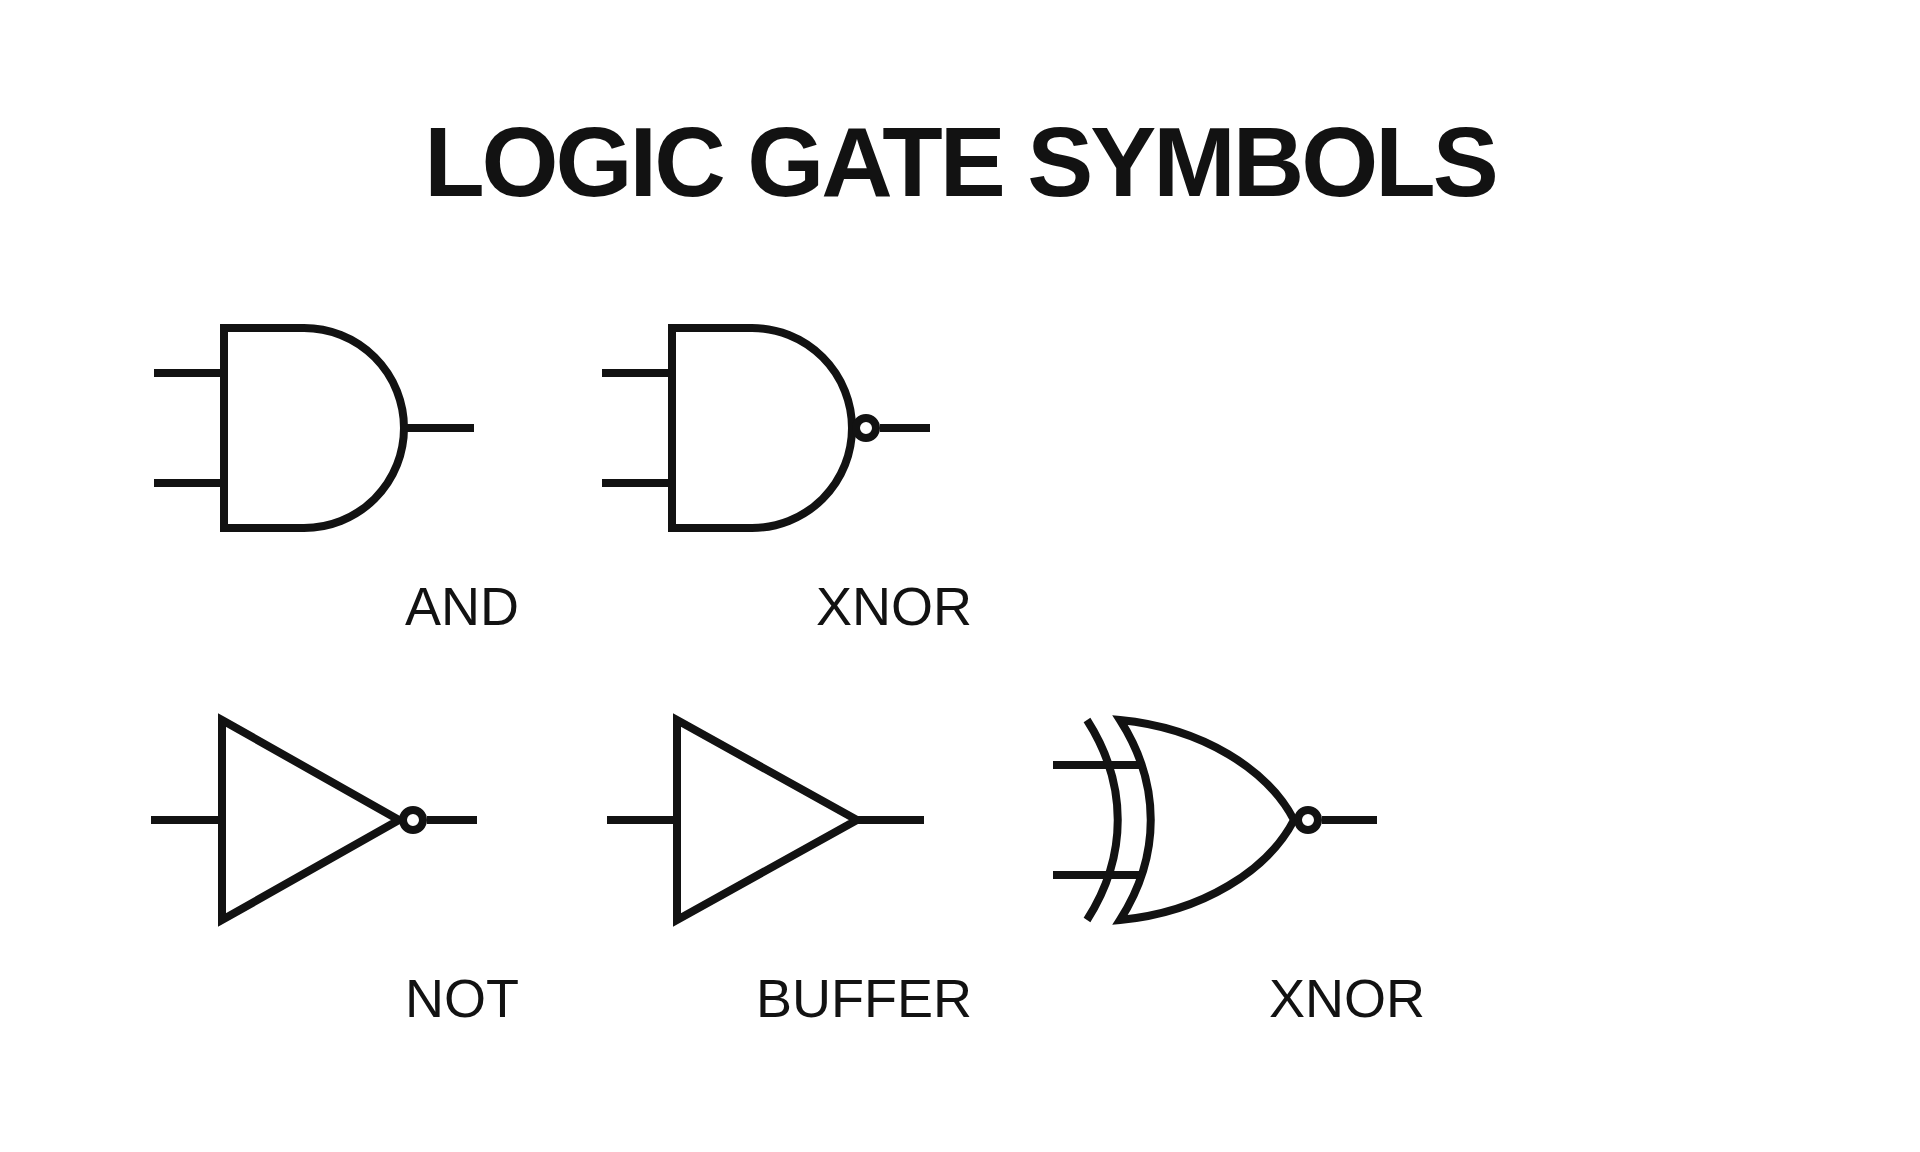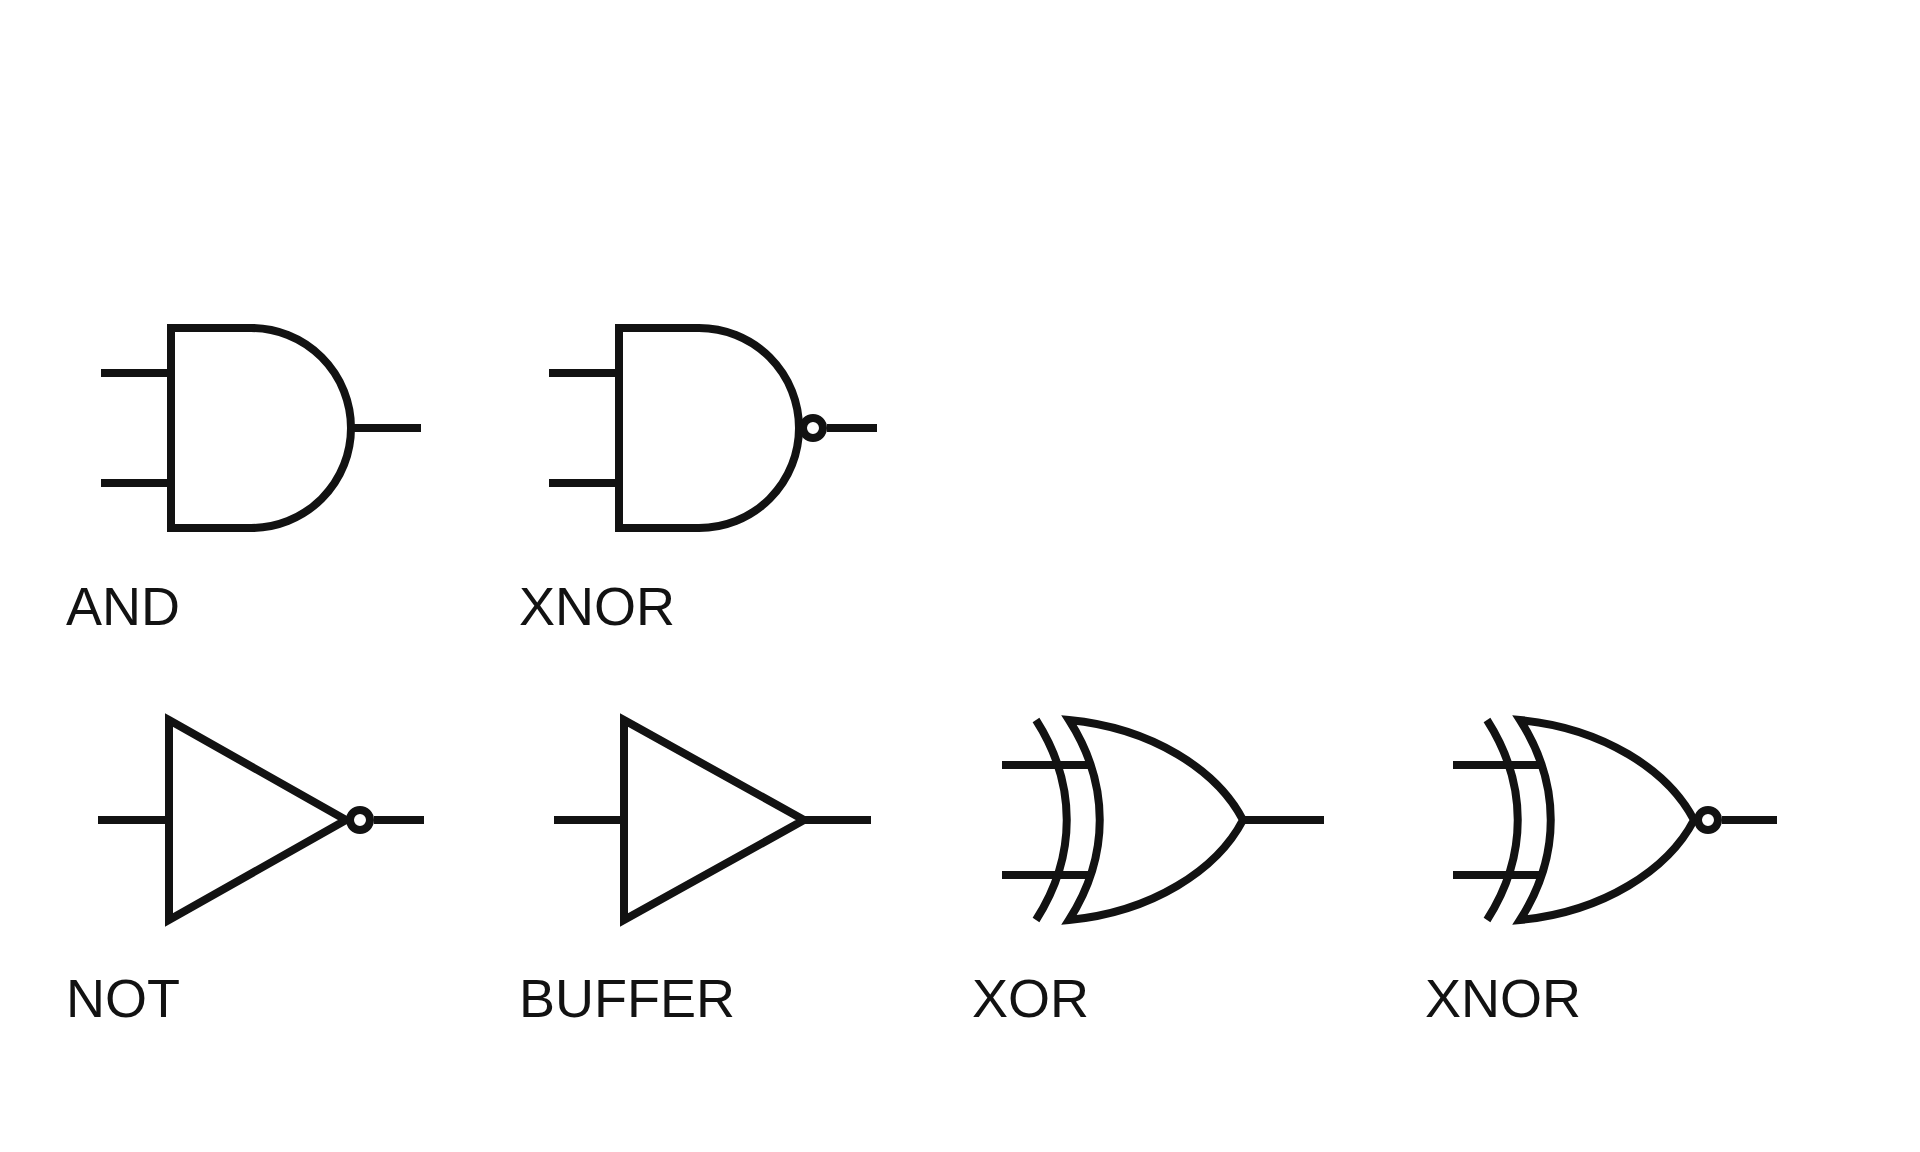--- a/index.html
+++ b/index.html
@@ -30,21 +30,21 @@
     left: 66px;
     width: 1812px;
     display: flex;
   }
   .row-1 { top: 278px; }
   .row-2 { top: 670px; }
   .cell {
     width: 453px;
     display: flex;
     flex-direction: column;
-    align-items: flex-start;
+    align-items: flex-end;
     margin: 0;
   }
   .cell svg {
     width: 400px;
     height: 300px;
     display: block;
   }
   .gate-stroke {
     fill: none;
     stroke: #121212;
@@ -59,20 +59,21 @@
     letter-spacing: 0px;
     color: #121212;
     text-align: center;
   }
 </style>
 </head>
 <body>
 
 <div class="canvas">
 
+  <h1 class="title">LOGIC GATE SYMBOLS</h1>
 
   <div class="row row-1">
 
     <figure class="cell">
       <svg viewBox="0 0 400 300" aria-hidden="true">
         <g class="gate-stroke">
           <line x1="35" y1="95" x2="109" y2="95"></line>
           <line x1="35" y1="205" x2="109" y2="205"></line>
           <path d="M105,50 H185 A100,100 0 0 1 185,250 H105 Z"></path>
           <line x1="285" y1="150" x2="355" y2="150"></line>
@@ -116,32 +117,20 @@
       <svg viewBox="0 0 400 300" aria-hidden="true">
         <g class="gate-stroke">
           <line x1="35" y1="150" x2="105" y2="150"></line>
           <path d="M105,50 L285,150 L105,250 Z"></path>
           <line x1="285" y1="150" x2="352" y2="150"></line>
         </g>
       </svg>
       <figcaption>BUFFER</figcaption>
     </figure>
 
-    <figure class="cell">
-      <svg viewBox="0 0 400 300" aria-hidden="true">
-        <g class="gate-stroke">
-          <line x1="30" y1="95" x2="119" y2="95"></line>
-          <line x1="30" y1="205" x2="119" y2="205"></line>
-          <path d="M64,50 C105,114 105,186 64,250"></path>
-          <path d="M97,50 C180,58 245,100 271,150 C245,200 180,242 97,250 C138,186 138,114 97,50 Z"></path>
-          <line x1="271" y1="150" x2="352" y2="150"></line>
-        </g>
-      </svg>
-      <figcaption>XOR</figcaption>
-    </figure>
 
     <figure class="cell">
       <svg viewBox="0 0 400 300" aria-hidden="true">
         <g class="gate-stroke">
           <line x1="28" y1="95" x2="117" y2="95"></line>
           <line x1="28" y1="205" x2="117" y2="205"></line>
           <path d="M62,50 C103,114 103,186 62,250"></path>
           <path d="M95,50 C178,58 243,100 269,150 C243,200 178,242 95,250 C136,186 136,114 95,50 Z"></path>
           <circle cx="283" cy="150" r="10"></circle>
           <line x1="297" y1="150" x2="352" y2="150"></line>

